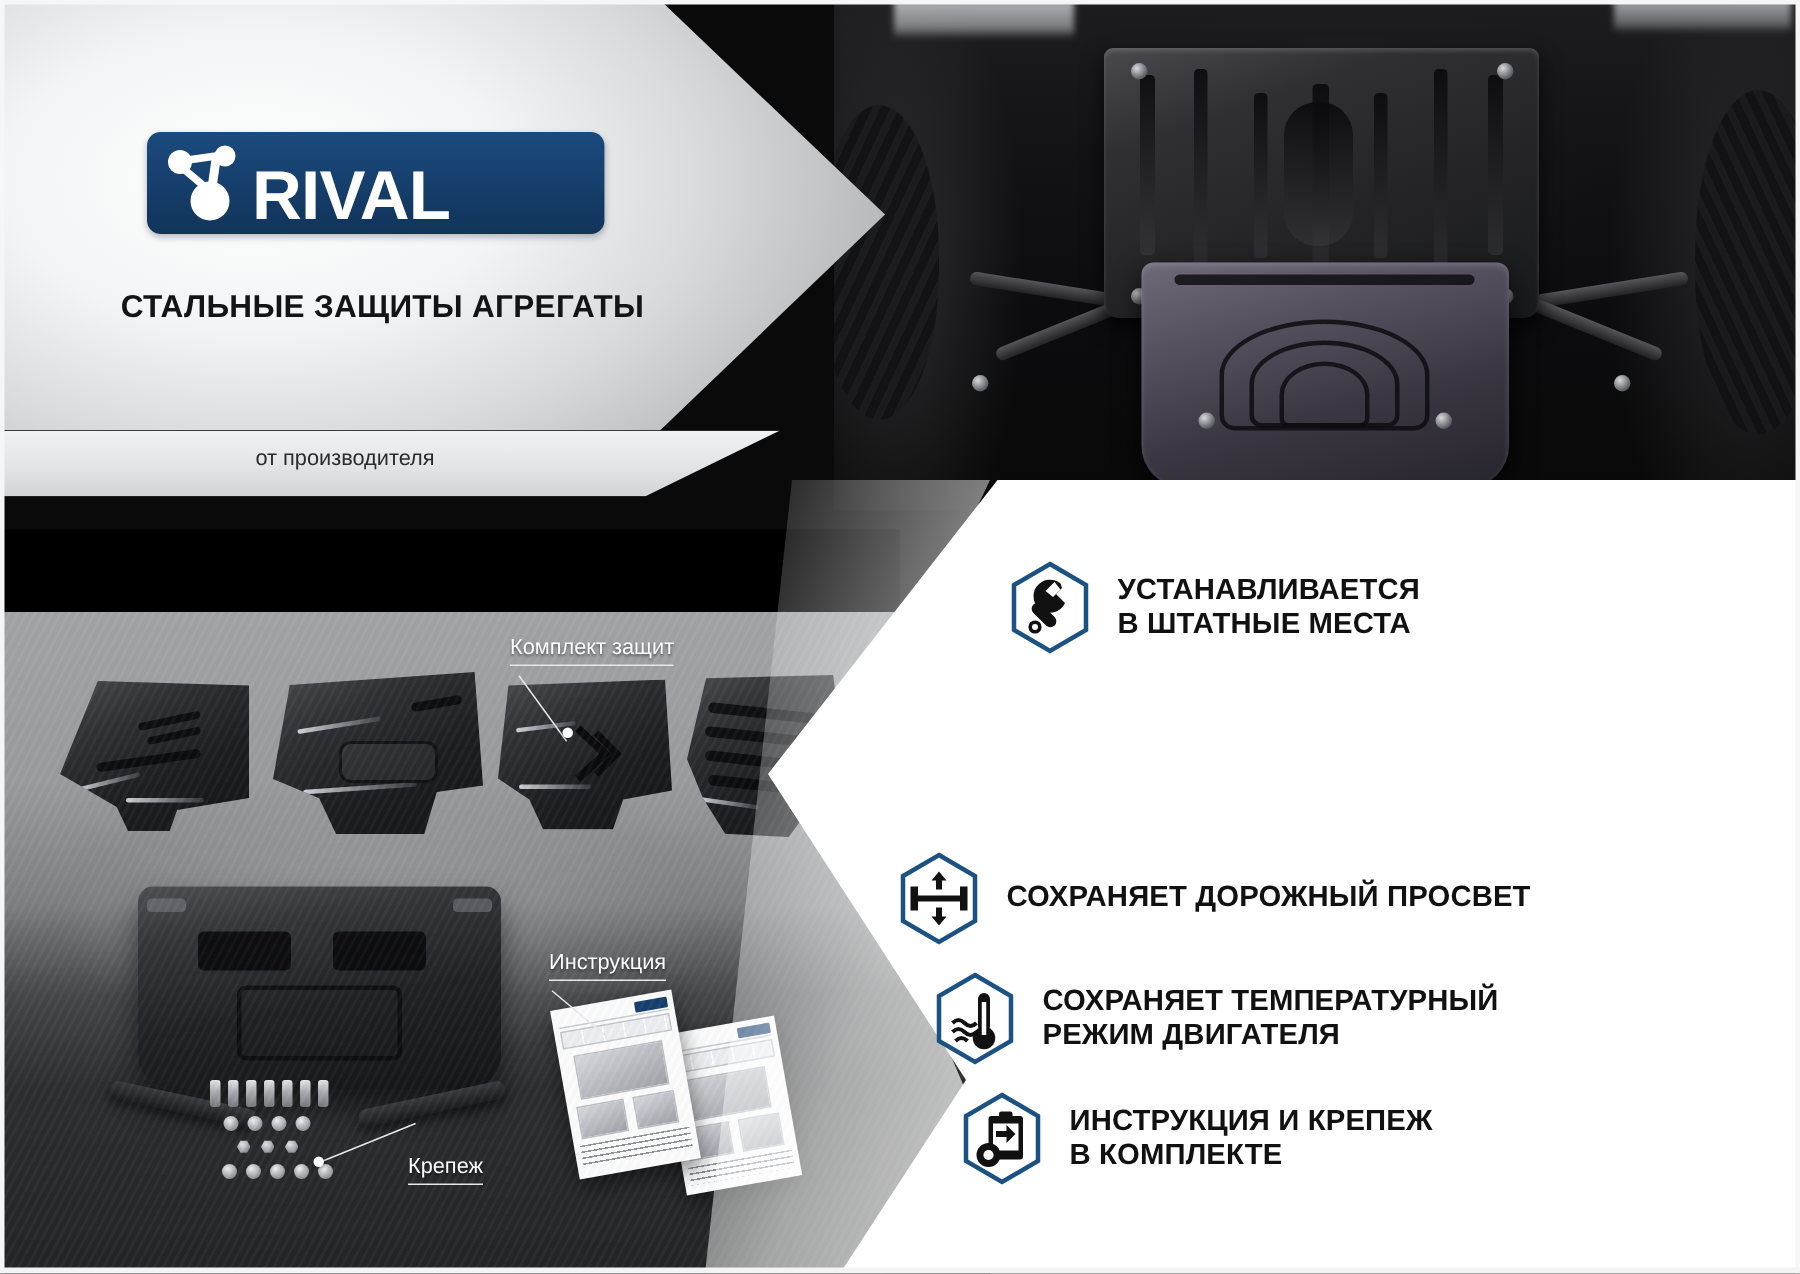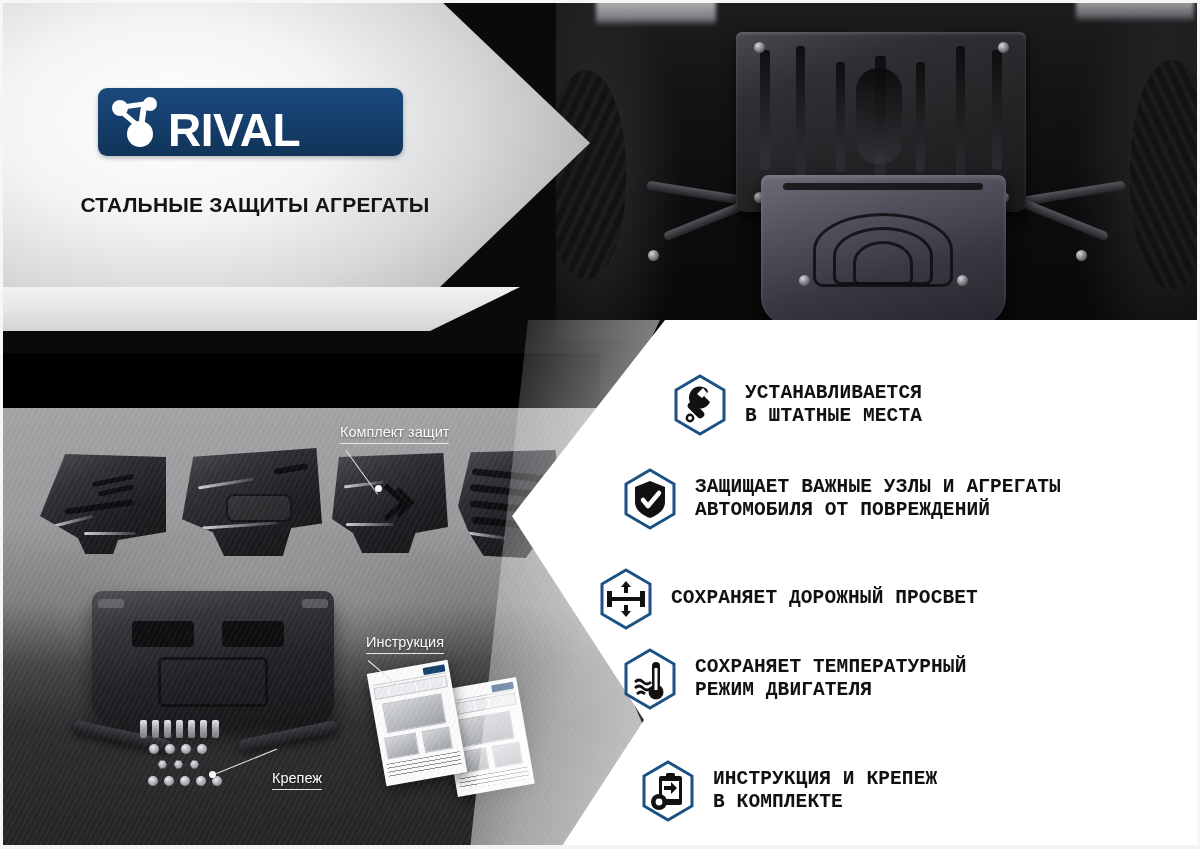--- a/index.html
+++ b/index.html
@@ -211,21 +211,21 @@
     background: #ffffff;
     clip-path: polygon(153px 0, 688px 0, 688px 529px, 48px 529px, 132px 400px, 0 196px);
   }
   .feat-shade {
     position: absolute; left: 470px; top: 320px; width: 230px; height: 529px;
     background: linear-gradient(110deg, rgba(255,255,255,0) 0%, rgba(255,255,255,.65) 55%, rgba(255,255,255,.92) 100%);
     clip-path: polygon(58px 0, 190px 0, 90px 210px, 175px 410px, 120px 529px, 0 529px);
     opacity: .9;
   }
   .feat-list {
-    position: absolute; left: 600px; top: 360px; width: 600px; height: 470px; font-family: Liberation Mono, monospace;
+    position: absolute; left: 600px; top: 360px; width: 600px; height: 470px;
   }
   .feat {
     position: absolute; display: flex; align-items: center; gap: 17px;
   }
   .hexicon { width: 56px; height: 62px; flex: none; }
   .feat-text {
     color: #111; font-size: 19.5px; font-weight: bold; line-height: 1.2;
     letter-spacing: .1px; white-space: pre-line;
   }
 
@@ -301,20 +301,21 @@
       <circle cx="32" cy="40" r="13" fill="#ffffff"></circle>
       <rect x="11" y="11" width="32" height="5" fill="#ffffff" transform="rotate(-8 11 11)"></rect>
       <rect x="14" y="15" width="24" height="5" fill="#ffffff" transform="rotate(40 14 15)"></rect>
       <rect x="33" y="12" width="6" height="24" fill="#ffffff" transform="rotate(8 33 12)"></rect>
     </svg>
     <span class="logo-word">RIVAL</span>
   </div>
 
   <div class="head-title">СТАЛЬНЫЕ ЗАЩИТЫ
 АГРЕГАТЫ</div>
+  <div class="head-sub">от производителя</div>
 
   <div class="black-band"></div>
 
   <div class="prod-area">
     <div class="floor-glow"></div>
 
     <div class="sp" style="left:40px; top:46px; width:126px; height:100px;
          clip-path:polygon(20% 0,100% 3%,100% 78%,62% 86%,58% 100%,36% 100%,30% 84%,0 62%);">
       <div class="sl" style="left:10px; top:66px; width:44px; transform:rotate(-14deg);"></div>
       <div class="sl" style="left:44px; top:78px; width:52px;"></div>
@@ -428,29 +429,20 @@
         <path d="M28 2 L52 16 L52 46 L28 60 L4 46 L4 16 Z" fill="none" stroke="#1b5183" stroke-width="3"></path>
         <path d="M37 15 a11 11 0 1 0 3 13 l-6 -6 4 -4 z" fill="#111" transform="translate(-2,0)"></path>
         <rect x="14" y="32" width="20" height="8" rx="4" fill="#111" transform="rotate(45 24 36)"></rect>
         <circle cx="18" cy="44" r="3.2" fill="none" stroke="#111" stroke-width="2.4"></circle>
         <path d="M31 14 l4 5 -5 5 -5 -4 z" fill="#fff"></path>
       </svg>
       <div class="feat-text">УСТАНАВЛИВАЕТСЯ
 В ШТАТНЫЕ МЕСТА</div>
     </div>
 
-    <div class="feat" style="left:22px; top:108px;">
-      <svg class="hexicon" viewBox="0 0 56 62">
-        <path d="M28 2 L52 16 L52 46 L28 60 L4 46 L4 16 Z" fill="none" stroke="#1b5183" stroke-width="3"></path>
-        <path d="M28 13 L43 19 L43 34 C43 42 36 47 28 50 C20 47 13 42 13 34 L13 19 Z" fill="#111"></path>
-        <path d="M21 32 l5 6 11 -13" fill="none" stroke="#fff" stroke-width="4.5" stroke-linecap="round" stroke-linejoin="round"></path>
-      </svg>
-      <div class="feat-text">ЗАЩИЩАЕТ ВАЖНЫЕ УЗЛЫ И АГРЕГАТЫ
-АВТОМОБИЛЯ ОТ ПОВРЕЖДЕНИЙ</div>
-    </div>
 
     <div class="feat" style="left:22px; top:288px;">
       <svg class="hexicon" viewBox="0 0 56 62">
         <path d="M28 2 L52 16 L52 46 L28 60 L4 46 L4 16 Z" fill="none" stroke="#1b5183" stroke-width="3"></path>
         <rect x="30" y="14" width="8" height="26" rx="4" fill="#111"></rect>
         <circle cx="34" cy="44" r="7.5" fill="#111"></circle>
         <rect x="32.5" y="20" width="3" height="22" fill="#fff"></rect>
         <path d="M13 34 q4 -4 8 0 t8 0" fill="none" stroke="#111" stroke-width="2.6"></path>
         <path d="M13 40 q4 -4 8 0 t8 0" fill="none" stroke="#111" stroke-width="2.6"></path>
         <path d="M15 46 q4 -4 8 0" fill="none" stroke="#111" stroke-width="2.6"></path>
@@ -464,21 +456,21 @@
         <path d="M28 2 L52 16 L52 46 L28 60 L4 46 L4 16 Z" fill="none" stroke="#1b5183" stroke-width="3"></path>
         <rect x="9" y="23" width="5" height="16" fill="#111"></rect>
         <rect x="42" y="23" width="5" height="16" fill="#111"></rect>
         <rect x="12" y="29" width="32" height="4" fill="#111"></rect>
         <path d="M28 13 l5 6 -3 0 0 6 -4 0 0 -6 -3 0 z" fill="#111"></path>
         <path d="M28 49 l-5 -6 3 0 0 -6 4 0 0 6 3 0 z" fill="#111"></path>
       </svg>
       <div class="feat-text">СОХРАНЯЕТ ДОРОЖНЫЙ ПРОСВЕТ</div>
     </div>
 
-    <div class="feat" style="left:40px; top:400px;">
+    <div class="feat" style="left:40px; top:368px;">
       <svg class="hexicon" viewBox="0 0 56 62">
         <path d="M28 2 L52 16 L52 46 L28 60 L4 46 L4 16 Z" fill="none" stroke="#1b5183" stroke-width="3"></path>
         <rect x="19" y="16" width="23" height="29" rx="2" fill="#111"></rect>
         <rect x="26" y="13" width="9" height="5" rx="1.5" fill="#111"></rect>
         <rect x="22" y="21" width="17" height="18" fill="#fff"></rect>
         <path d="M31 26 l0 -4 6 6 -6 6 0 -4 -7 0 0 -4 z" fill="#111"></path>
         <circle cx="19" cy="42" r="8" fill="#111"></circle>
         <circle cx="19" cy="42" r="3.4" fill="#fff"></circle>
       </svg>
       <div class="feat-text">ИНСТРУКЦИЯ И КРЕПЕЖ

